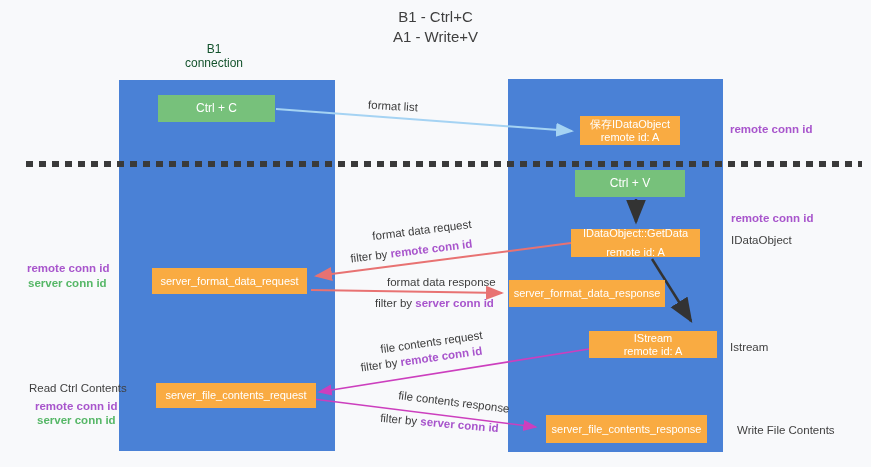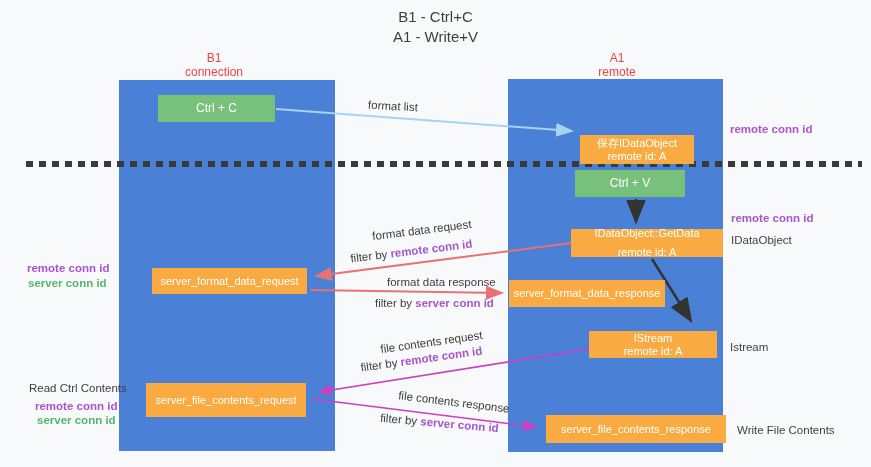--- a/index.html
+++ b/index.html
@@ -2,49 +2,49 @@
 <html><head>
 <meta charset="utf-8">
 <style>
   html,body { margin:0; padding:0; }
   body { font-family: "Liberation Sans", "DejaVu Sans", sans-serif; background:#f8f9fb; }
   .stage { position:relative; width:871px; height:467px; background:#f8f9fb; overflow:hidden; }
 
   .title { position:absolute; top:7px; left:0; right:0; text-align:center;
            font-size:15px; line-height:20px; color:#3f3f3f; }
 
-  .colhead { position:absolute; top:51px; width:120px; text-align:center;
-             font-size:12px; line-height:14px; color:#ef4444; }
+  .colhead { position:absolute; top:42px; width:120px; text-align:center;
+             font-size:12px; line-height:14px; color:#14532d; }
   .colhead-left  { left:154px; }
   .colhead-right { left:557px; }
 
   .column { position:absolute; top:80px; width:216px; height:371px; background:#4a81d6; }
   .column-left  { left:119px; }
   .column-right { left:508px; top:79px; width:215px; height:373px; }
 
   .dashed { position:absolute; top:161px; left:26px; width:836px; height:6px;
             background:repeating-linear-gradient(90deg,#3a3a3a 0 7px,transparent 7px 13px); }
 
   svg.arrows { position:absolute; top:0; left:0; pointer-events:none; }
 
   .node { position:absolute; display:flex; flex-direction:column; align-items:center;
           justify-content:center; color:#ffffff; text-align:center;
           font-size:11px; line-height:13px; white-space:nowrap; }
   .orange { background:#f9ab42; }
   .green  { background:#77c17b; font-size:12px; }
 
   .n-ctrlc { left:158px; top:95px;  width:117px; height:27px; }
   .n-ctrlv { left:575px; top:170px; width:110px; height:27px; }
-  .n-save  { left:580px; top:135px; width:114px; height:29px; }
-  .n-getd  { left:571px; top:229px; width:152px; height:28px;gap:6px; }
+  .n-save  { left:580px; top:116px; width:100px; height:29px; }
+  .n-getd  { left:571px; top:229px; width:129px; height:28px;gap:6px; }
   .n-istr  { left:589px; top:331px; width:128px; height:27px; }
   .n-freq  { left:152px; top:268px; width:155px; height:26px; }
   .n-fres  { left:509px; top:280px; width:156px; height:27px; }
-  .n-creq  { left:146px; top:383px; width:160px; height:34px; }
-  .n-cres  { left:546px; top:415px; width:180px; height:28px; }
+  .n-creq  { left:156px; top:383px; width:160px; height:25px; }
+  .n-cres  { left:546px; top:415px; width:161px; height:28px; }
 
   .flabel { position:absolute; font-size:11.5px; color:#3d3d3d; white-space:nowrap;
             transform-origin:center; }
   .purple { color:#a855cc; font-weight:bold; }
 
   .side { position:absolute; font-size:11.5px; color:#3f3f3f; white-space:nowrap; line-height:14px; }
   .side.bold-purple { color:#a855cc; font-weight:bold; }
   .side.bold-green  { color:#56b767; font-weight:bold; }
 </style>
 </head>
@@ -53,24 +53,20 @@
 <div class="stage">
 
   <div class="title">
     <div>B1 - Ctrl+C</div>
     <div>A1 - Write+V</div>
   </div>
 
   <div class="colhead colhead-left">
     <div>B1</div>
     <div>connection</div>
-  </div>
-  <div class="colhead colhead-right">
-    <div>A1</div>
-    <div>remote</div>
   </div>
 
   <div class="column column-left"></div>
   <div class="column column-right"></div>
 
   <div class="dashed"></div>
 
   <svg class="arrows" width="871" height="467" viewBox="0 0 871 467">
     <defs>
       <marker id="m-blue" markerWidth="10" markerHeight="8" refX="8" refY="3.5" orient="auto">

